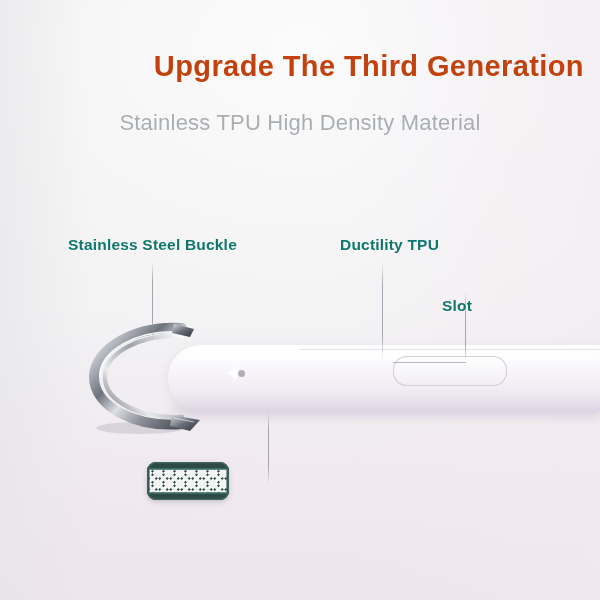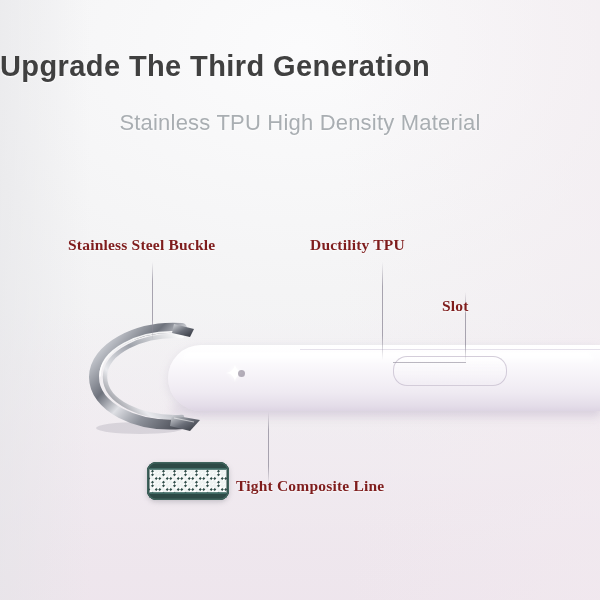--- a/index.html
+++ b/index.html
@@ -47,27 +47,27 @@
     top: 0; left: 0; bottom: 0;
     width: 90px;
     background: linear-gradient(to left,
                 rgba(228,228,231,0) 0%,
                 rgba(228,228,231,0.55) 100%);
   }
 
   
   .title {
     position: absolute;
-    left: 0; right: 8px;
+    left: 0; right: 16px;
     top: 50px;
-    text-align: left;
+    text-align: right;
     font-size: 29px;
     font-weight: bold;
     letter-spacing: 0.4px;
-    color: #404040;
+    color: #c2410c;
     text-shadow: 0 1px 2px rgba(255,255,255,0.9);
     white-space: nowrap;
   }
   .subtitle {
     position: absolute;
     left: 0; right: 0;
     top: 110px;
     text-align: center;
     font-size: 22px;
     font-weight: normal;
@@ -185,25 +185,24 @@
     position: absolute;
     height: 1px;
     background: rgba(142,137,152,0.6);
   }
 
   
   .label {
     position: absolute;
     font-size: 15.5px;
     font-weight: bold;
-    color: #7f1d1d;
+    color: #0f766e;
     letter-spacing: 0.2px;
     white-space: nowrap;
     text-shadow: 0 1px 2px rgba(255,255,255,0.9);
-    font-family: Liberation Serif, serif;
   }
 
   
   .weave {
     position: absolute;
     left: 147px;
     top: 462px;
     width: 82px;
     height: 38px;
     border-radius: 9px;
@@ -276,25 +275,24 @@
 
   <div class="leader" style="left:382px; top:262px; height:98px;"></div>
 
   <div class="leader" style="left:465px; top:292px; height:70px;"></div>
   <div class="leader-h" style="left:393px; top:362px; width:73px;"></div>
 
   <div class="leader" style="left:268px; top:412px; height:72px;"></div>
 
   <div class="label" style="left:68px;  top:236px;">Stainless Steel Buckle</div>
 
-  <div class="label" style="left:310px; top:236px;">Ductility TPU</div>
+  <div class="label" style="left:340px; top:236px;">Ductility TPU</div>
 
   <div class="label" style="left:442px; top:268px;margin-top:29px;">Slot</div>
 
-  <div class="label" style="left:236px; top:477px;">Tight Composite Line</div>
 
   <div class="weave">
     <svg width="82" height="38" viewBox="0 0 82 38">
       <defs>
         <pattern id="weaveMesh" width="11" height="11" patternUnits="userSpaceOnUse">
           <rect width="11" height="11" fill="#2d4a46"></rect>
           <path d="M-2 5.5 L 5.5 -2 M 0 11 L 11 0 M 5.5 13 L 13 5.5" stroke="#ffffff" stroke-width="3.2" stroke-linecap="round"></path>
           <path d="M-2 5.5 L 5.5 13 M 0 0 L 11 11 M 5.5 -2 L 13 5.5" stroke="#eef3f2" stroke-width="3.2" stroke-linecap="round"></path>
         </pattern>
       </defs>

